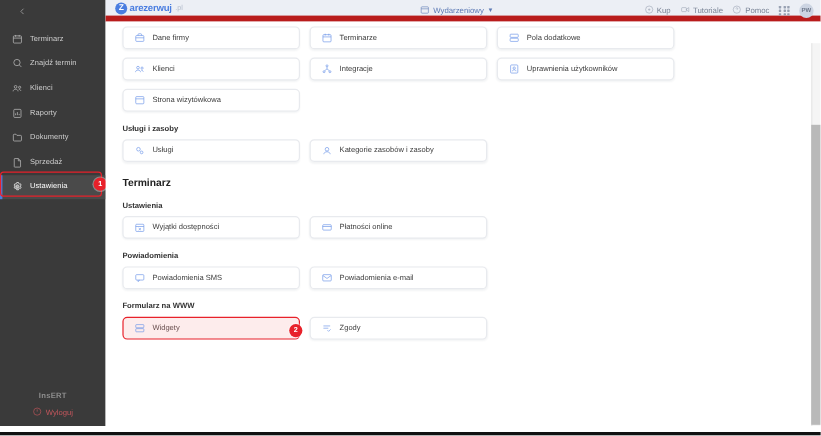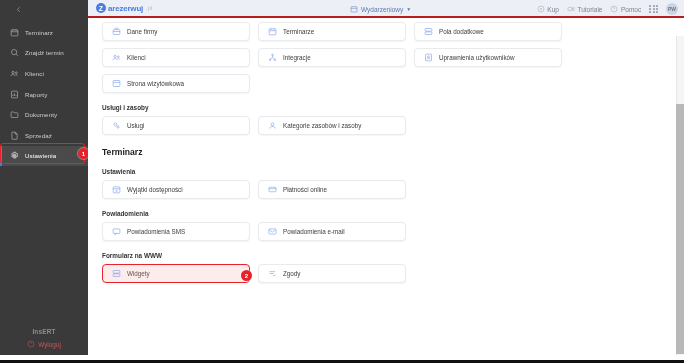--- a/index.html
+++ b/index.html
@@ -81,21 +81,21 @@
     font-size: 6.4px; color: #c4565c;
   }
   .logout svg { width: 8px; height: 8px; fill:none; stroke:#c4565c; stroke-width: 1.6; }
 
   
   #topbar {
     position: absolute; left: 88px; top: 0;
     width: 596px; height: 18px;
     background: #eceff5;
     display: flex; align-items: center;
-    border-bottom: 2px solid #b91c1c;
+    border-bottom: 5px solid #b91c1c;
   }
   .logo { display:flex; align-items:center; gap:2px; margin-left: 8px; }
   .logo-mark {
     width: 10px; height: 10px; border-radius: 50%;
     background: #4a7de0; color: #fff;
     font-size: 7px; font-weight: bold;
     display:flex; align-items:center; justify-content:center;
   }
   .logo-text { font-size: 8px; font-weight: bold; color: #4a7de0; letter-spacing: -.2px; }
   .logo-tld { font-size: 6px; color: #b4bdcc; margin-left: 1px; }

